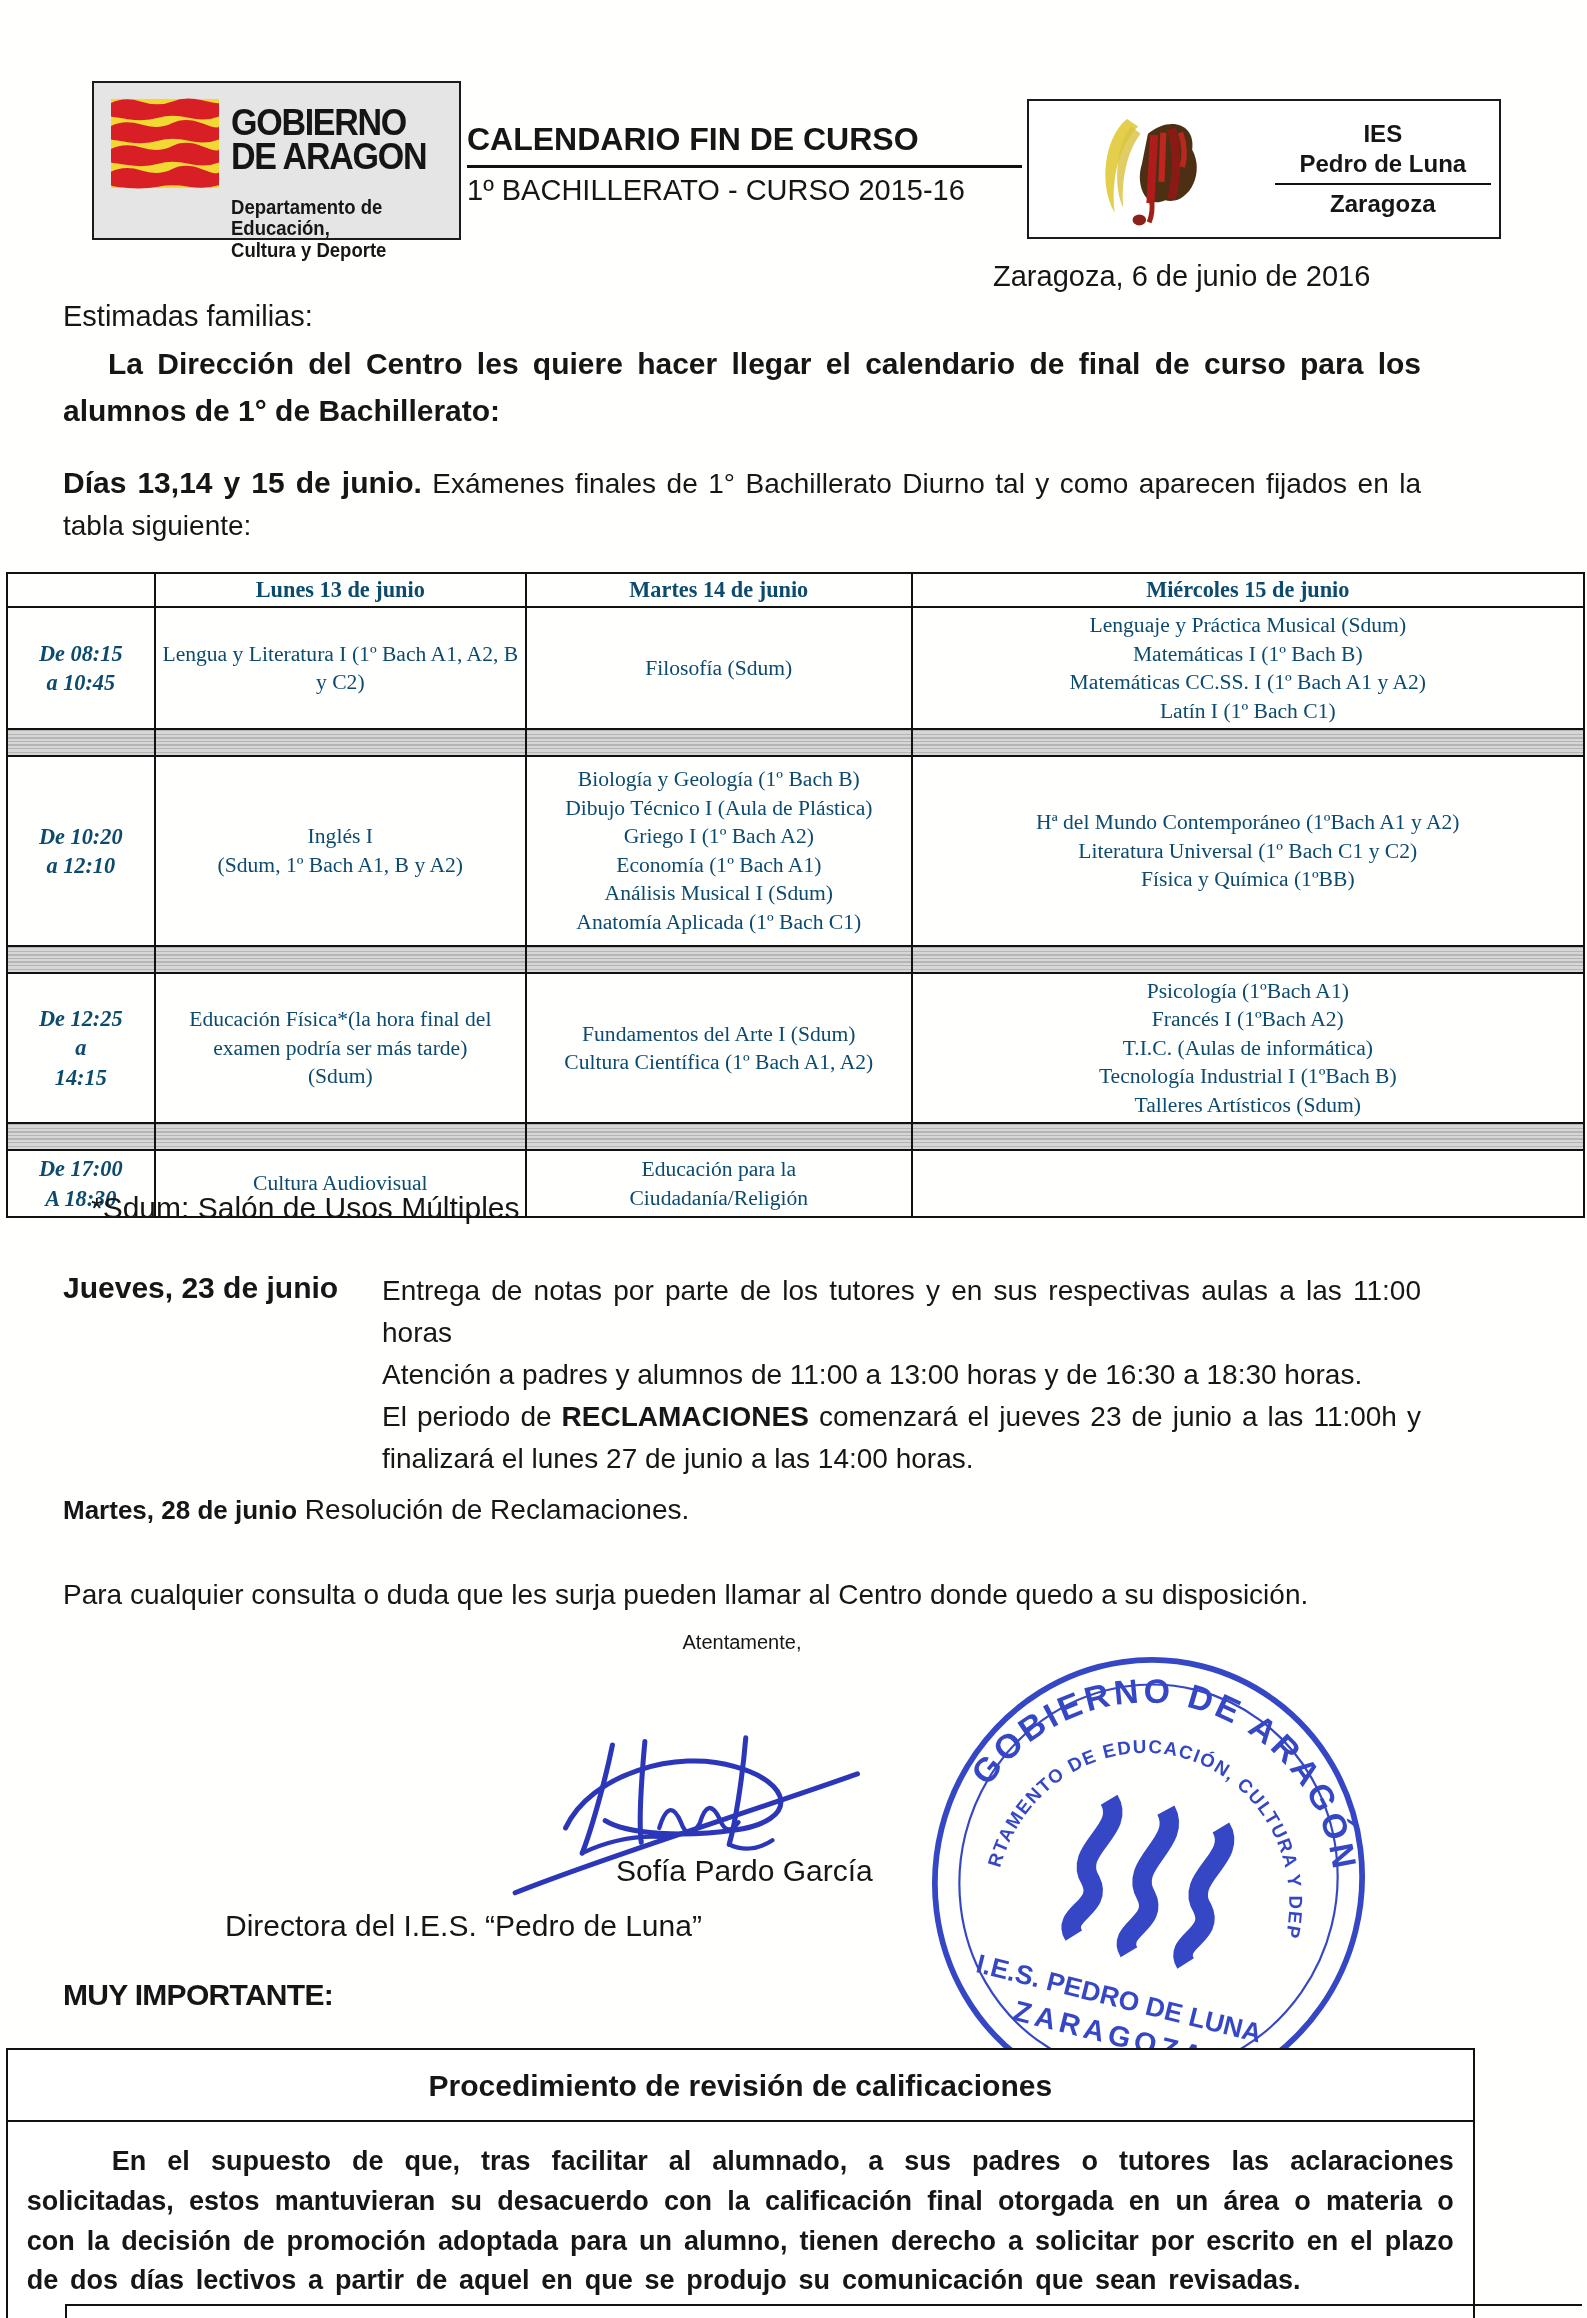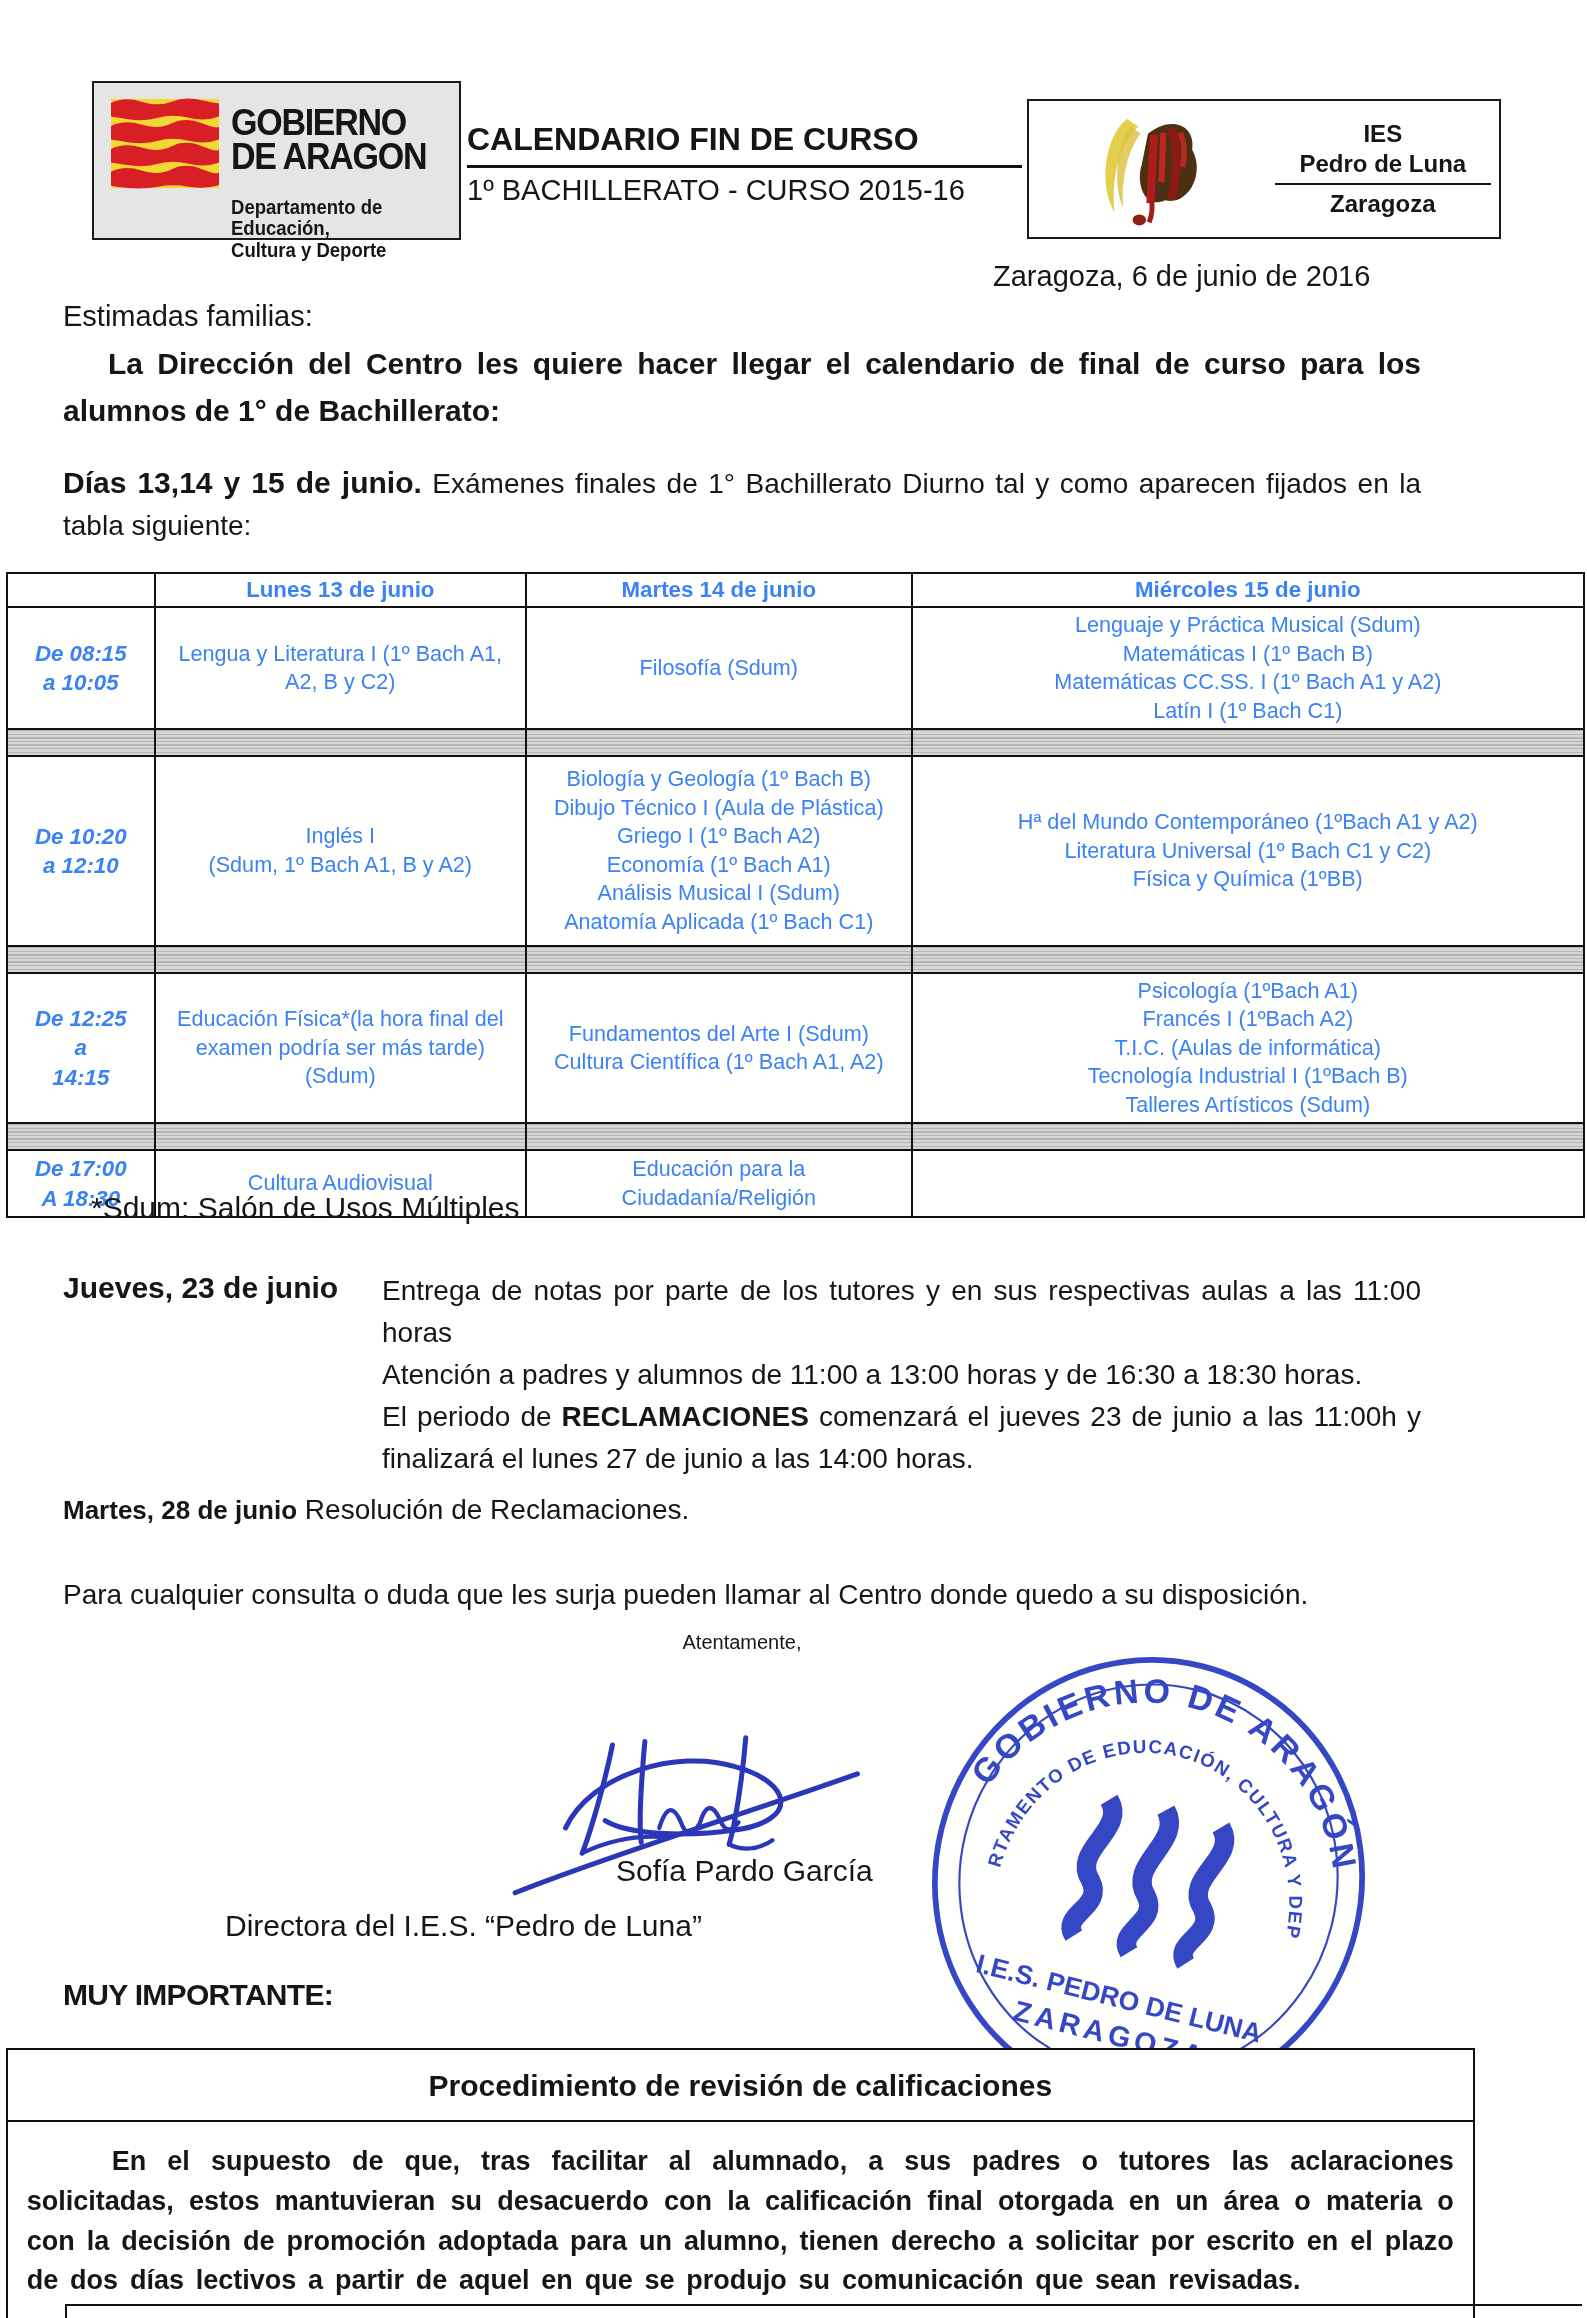--- a/index.html
+++ b/index.html
@@ -49,22 +49,22 @@
   }
   .examintro{
     position:absolute;left:63px;top:460px;width:1358px;
     font-size:28px;line-height:1.5;text-align:justify;
   }
   .examintro b{font-size:30px;}
   
   table.cal{
     position:absolute;left:5.8px;top:572px;width:1576px;
     border-collapse:collapse;table-layout:fixed;
-    font-family:Liberation Sans, sans-serif;
-    font-size:21.6px;color:#3b82f6;
+    font-family:Liberation Serif, serif;
+    font-size:21.6px;color:#0c4a6e;
   }
   table.cal td,table.cal th{
     border:2.2px solid #111;box-sizing:border-box;
     text-align:center;vertical-align:middle;
     white-space:pre-line;line-height:1.32;padding:2.9px 5.8px;
   }
   table.cal th{font-size:22.3px;font-weight:bold;height:30px;padding:1.4px;}
   td.time{
     font-style:italic;font-weight:bold;text-align:left;padding-left:19px;
     font-size:22.3px;line-height:1.45;
@@ -172,21 +172,21 @@
       </colgroup>
     <tbody>
         <tr>
       <th></th>
       <th>Lunes 13 de junio</th>
       <th>Martes 14 de junio</th>
       <th>Miércoles 15 de junio</th>
     </tr>
     <tr class="r1">
       <td class="time">De 08:15
-a 10:05</td>
+a 10:45</td>
       <td>Lengua y Literatura I (1º Bach A1, A2, B y C2)</td>
       <td>Filosofía (Sdum)</td>
       <td>Lenguaje y Práctica Musical (Sdum)
 Matemáticas I (1º Bach B)
 Matemáticas CC.SS. I (1º Bach A1 y A2)
 Latín I (1º Bach C1)</td>
     </tr>
     <tr class="sep">
           <td></td>
           <td></td>

